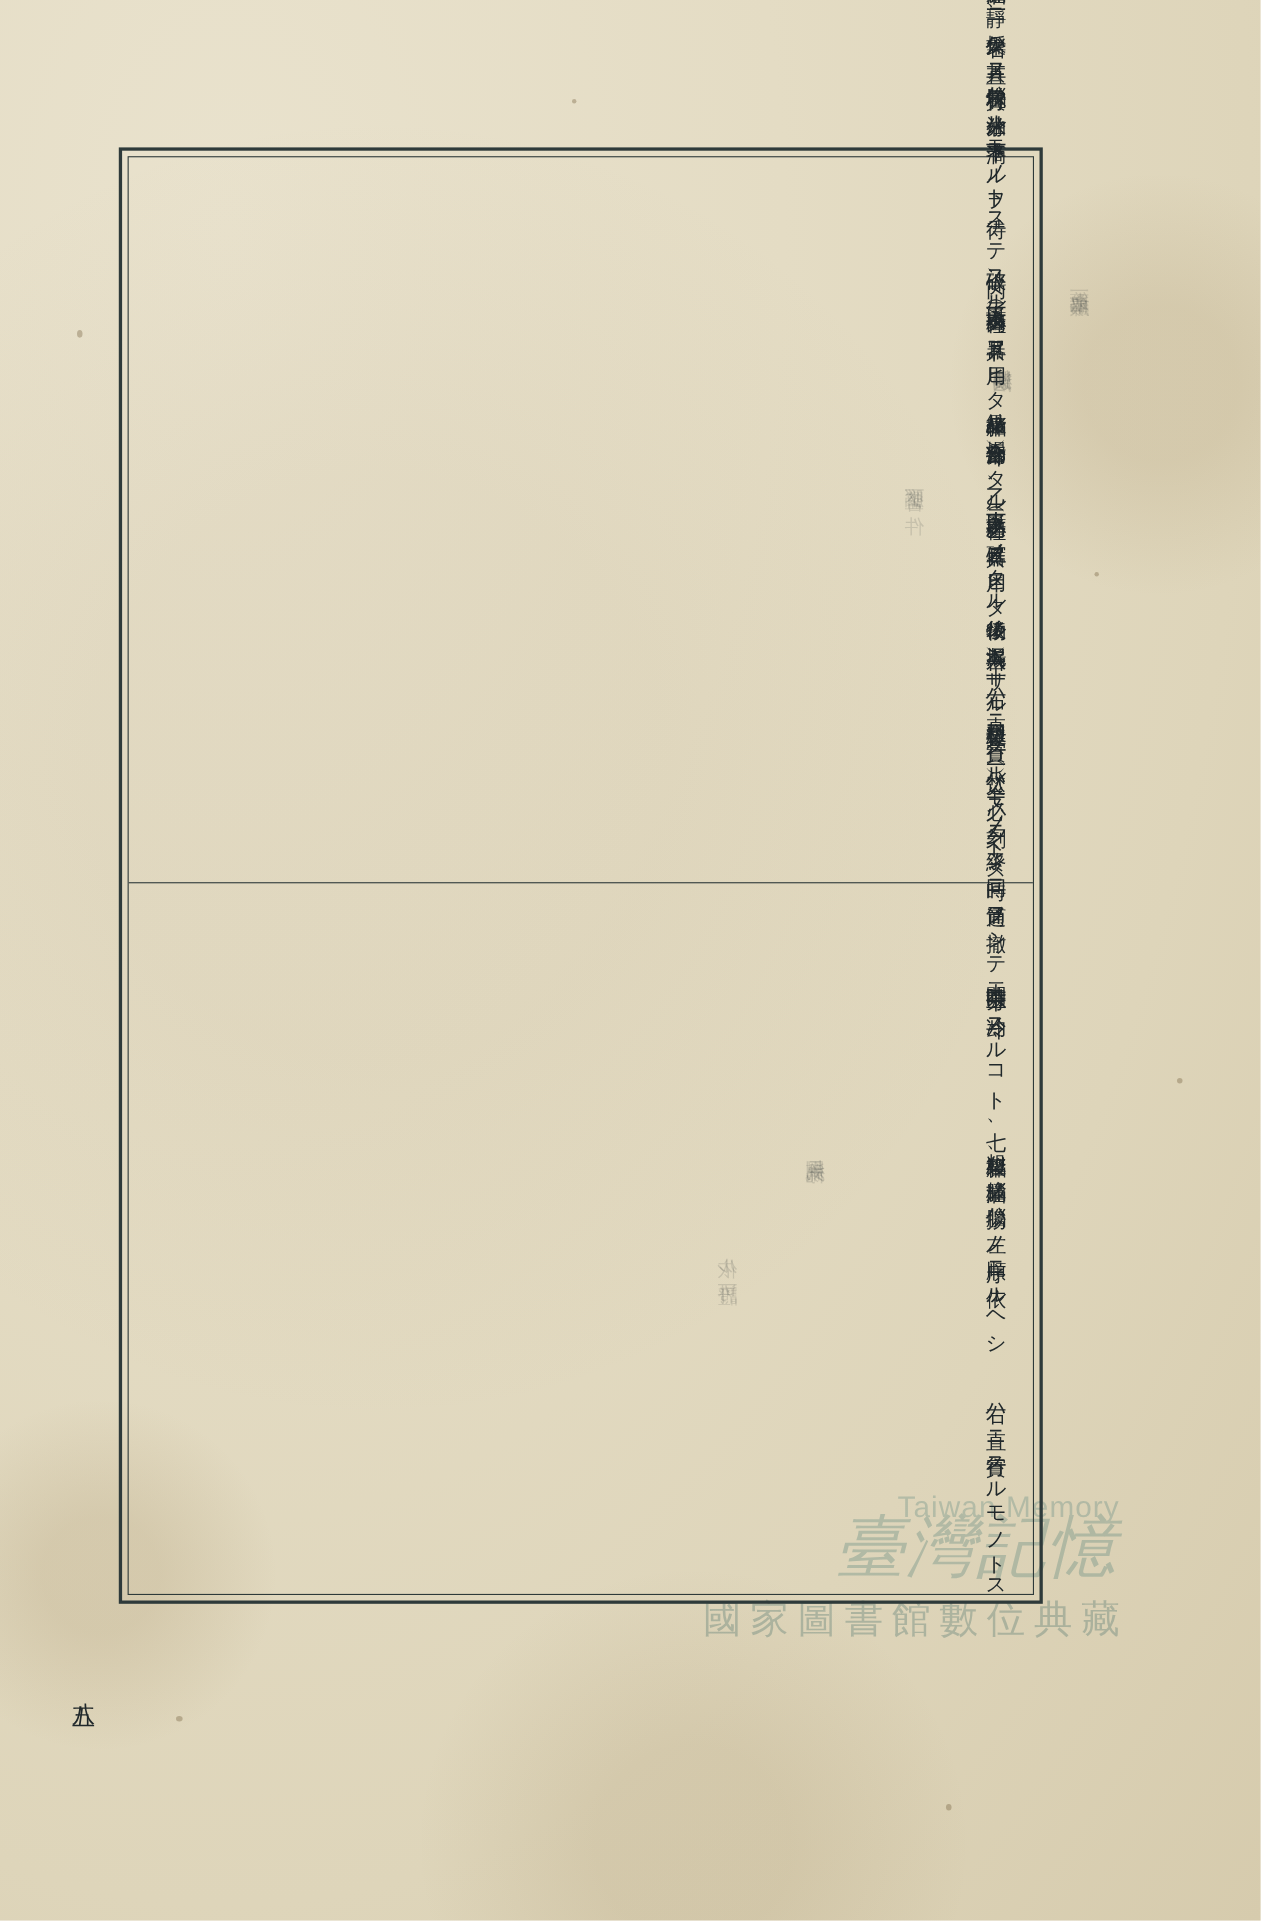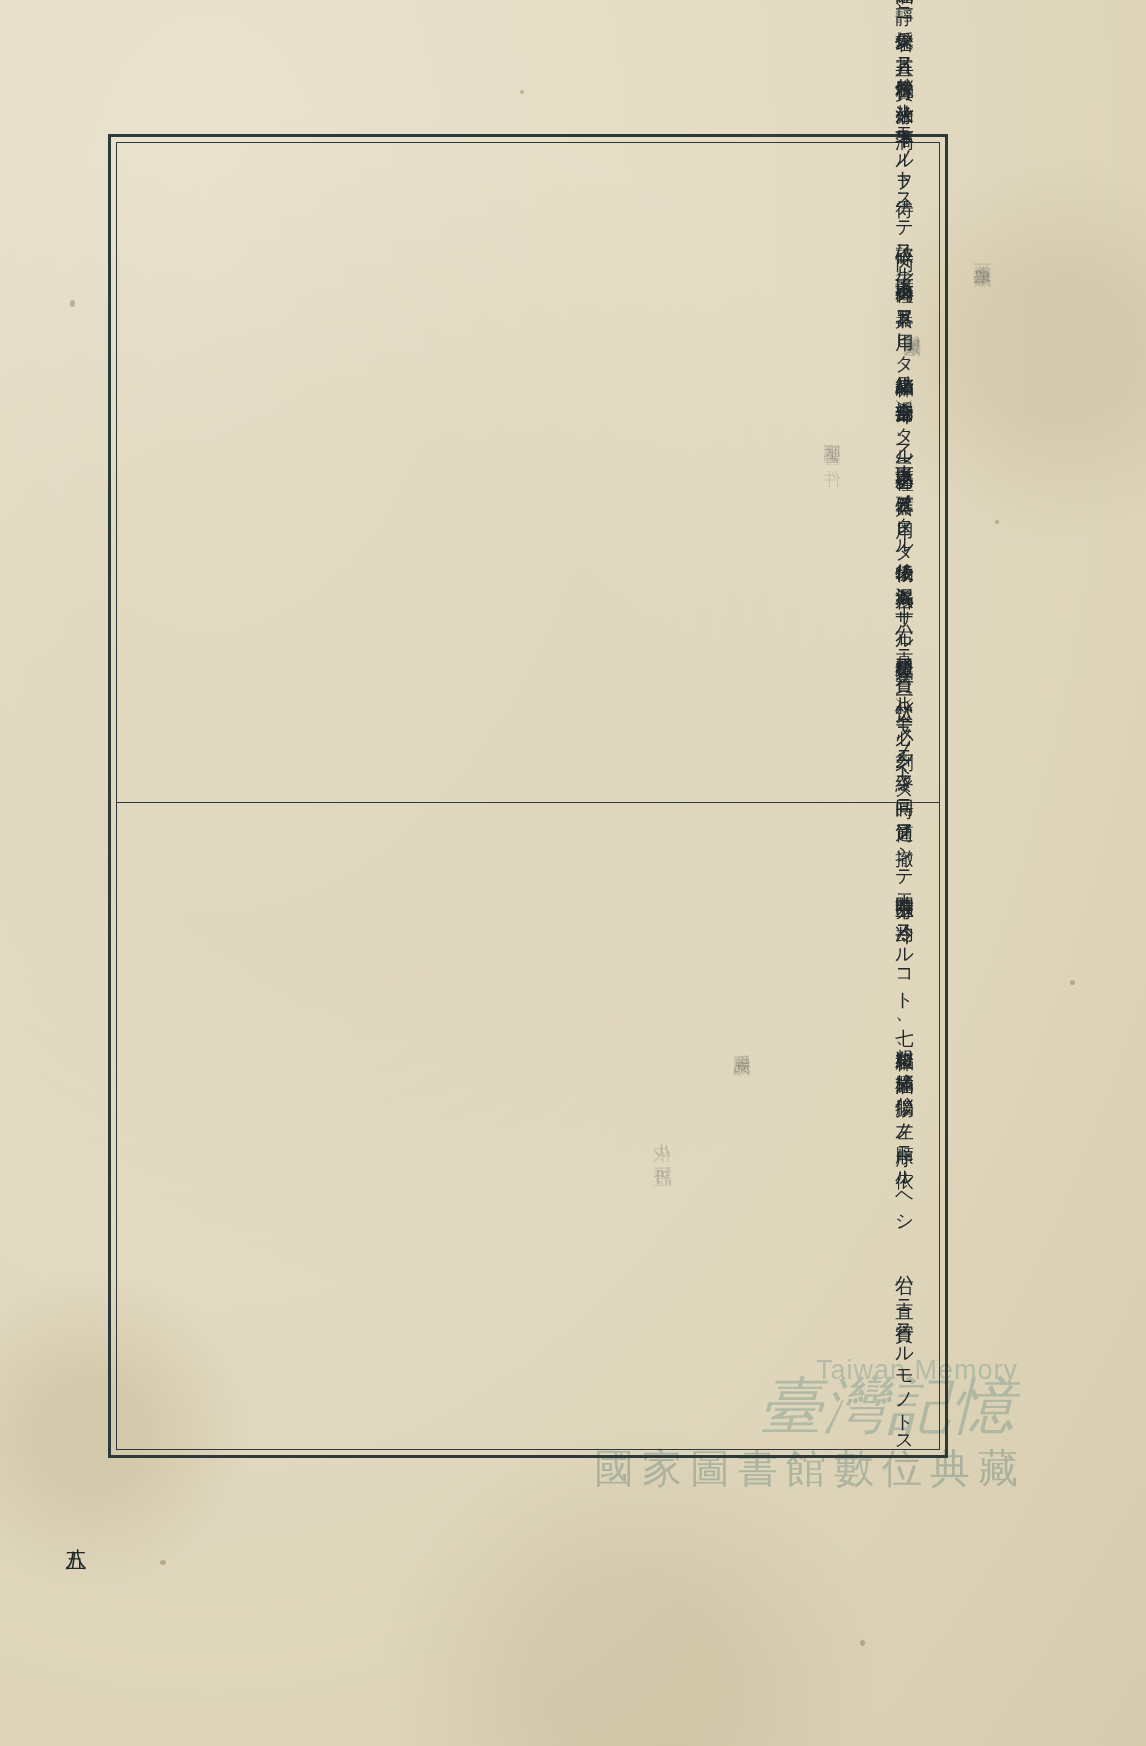--- a/index.html
+++ b/index.html
@@ -140,21 +140,21 @@
     bottom: 250px;
     width: 430px;
     height: 260px;
     pointer-events: none;
     opacity: 0.30;
   }
   #watermark .wm-cjk {
     position: absolute;
     right: 0;
     bottom: 0;
-    font-size: 40px;
+    font-size: 35px;
     letter-spacing: 8px;
     color: #3f6a66;
     font-family: Liberation Mono, monospace;
     white-space: nowrap;
   }
   #watermark .wm-script {
     position: absolute;
     right: 10px;
     bottom: 48px;
     font-size: 62px;

